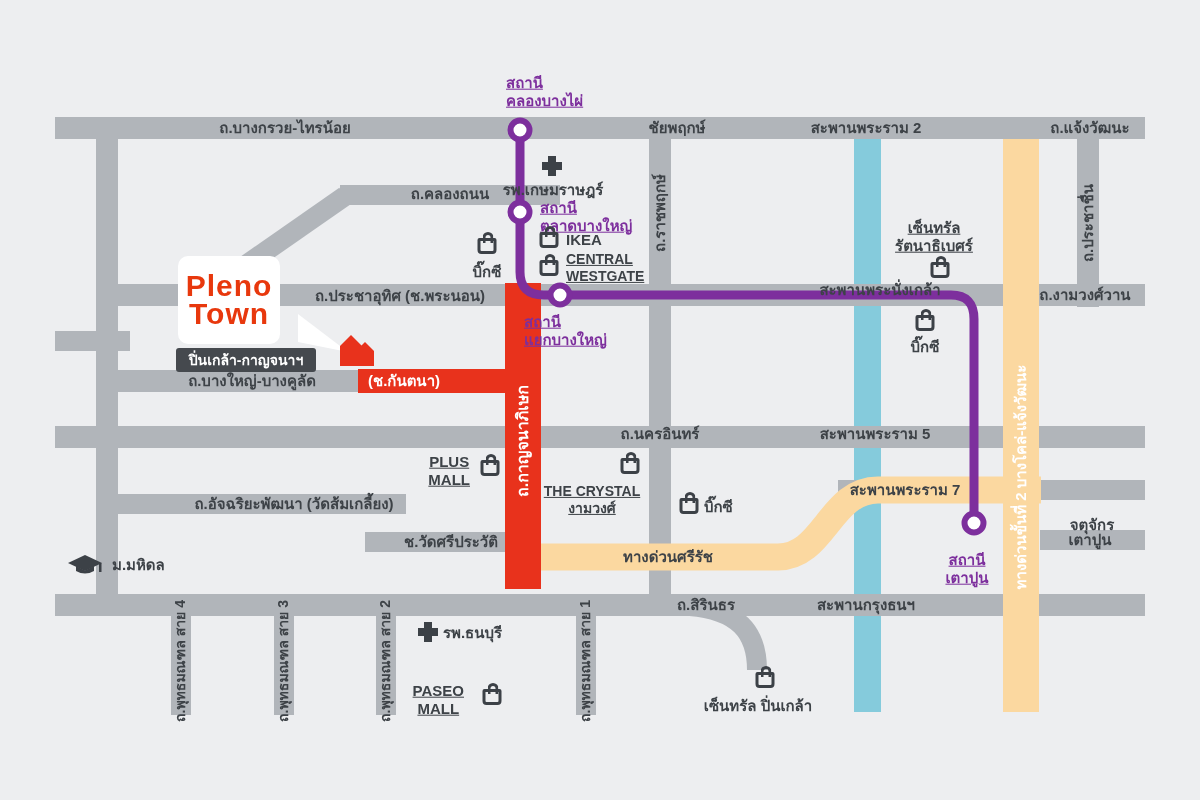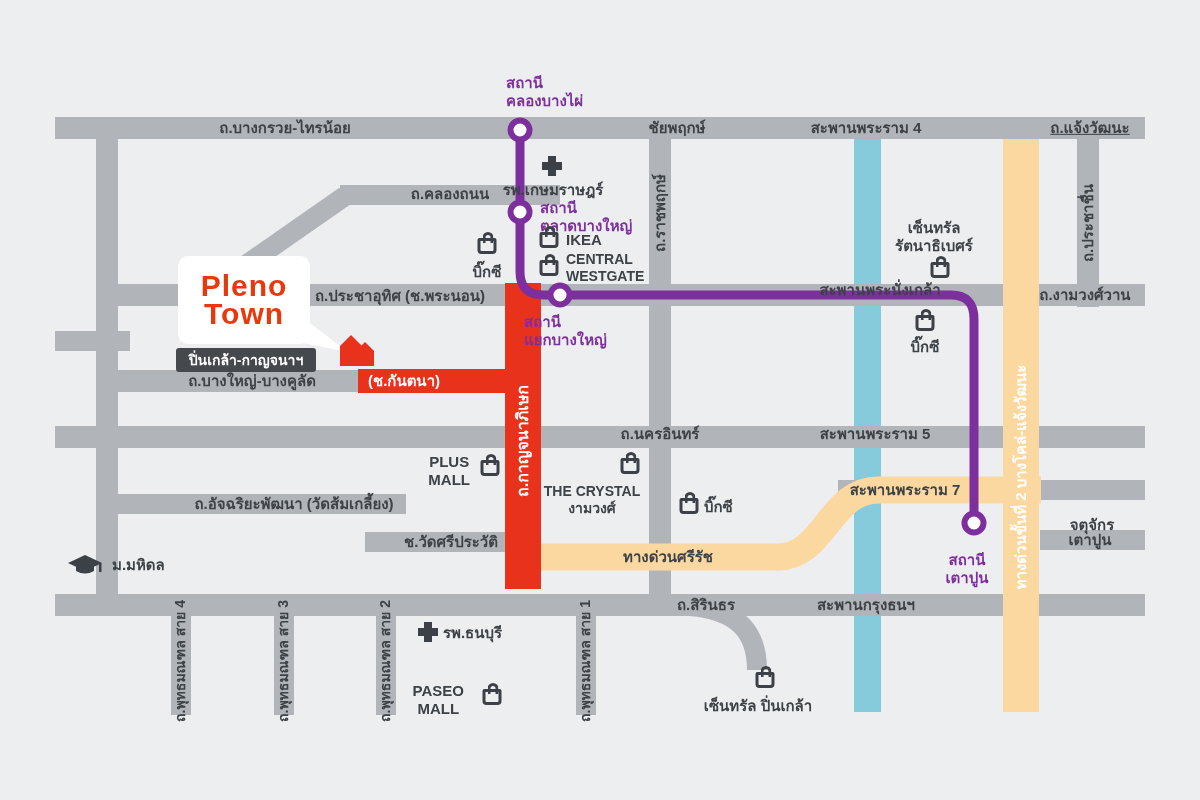--- a/index.html
+++ b/index.html
@@ -12,21 +12,21 @@
   .road.red { background:#e8321c; }
   .river  { position:absolute; background:#85cbdc; }
   .band   { position:absolute; background:#fbd8a0; }
   svg.layer { position:absolute; left:0; top:0; pointer-events:none; }
 
   .lbl {
     position:absolute; transform:translate(-50%,-50%);
     font-weight:bold; font-size:15px; color:#3d4247;
     white-space:nowrap; text-align:center; line-height:1.22;
   }
-  .ml     { white-space:pre-line; }
+  .ml     { white-space:pre-line;text-decoration:underline; }
   .left   { transform:translate(0,-50%); text-align:left; }
   .right  { transform:translate(-100%,-50%); text-align:center; }
   .vert   { transform:translate(-50%,-50%) rotate(-90deg); }
   .white  { color:#ffffff; }
   .purple { color:#7d2f9d; }
   .sm     { font-size:14px; }
 
   .station {
     position:absolute; width:13px; height:13px; background:#fff;
     border:6px solid #7d2f9d; border-radius:50%;
@@ -39,21 +39,21 @@
   }
   .bag::before {
     content:""; position:absolute; left:2px; top:-9px; width:5px; height:8px;
     border:3px solid #3c4147; border-bottom:none; border-radius:6px 6px 0 0;
   }
   .cross { position:absolute; width:20px; height:20px; transform:translate(-50%,-50%); }
   .cross::before { content:""; position:absolute; left:6px; top:0;  width:8px;  height:20px; background:#3c4147; }
   .cross::after  { content:""; position:absolute; left:0;  top:6px; width:20px; height:8px;  background:#3c4147; }
 
   .bubble {
-    position:absolute; left:178px; top:256px; width:132px; height:88px;
+    position:absolute; left:178px; top:256px; width:102px; height:88px;
     background:#fff; border-radius:10px;
     display:flex; flex-direction:column; align-items:center; justify-content:center;
   }
   .brand { color:#e8380d; font-weight:bold; font-size:30px; line-height:0.95; letter-spacing:1px; }
   .project-bar {
     position:absolute; left:176px; top:348px; width:140px; height:24px;
     background:#45494e; color:#fff; border-radius:3px;
     font-size:14px; font-weight:bold; display:flex; align-items:center; justify-content:center;
     white-space:nowrap;
   }
@@ -100,22 +100,22 @@
   <svg class="layer" width="1200" height="800">
     <path d="M520,128 L520,272 Q520,295 544,295 L951,295 Q974,295 974,319 L974,520" stroke="#7d2f9d" stroke-width="9" fill="none" stroke-linecap="round"></path>
   </svg>
   <div class="station" style="left:520px; top:130px;"></div>
   <div class="station" style="left:520px; top:212px;"></div>
   <div class="station" style="left:560px; top:295px;"></div>
   <div class="station" style="left:974px; top:523px;"></div>
 
   <div class="lbl" style="left:285px; top:128px;">ถ.บางกรวย-ไทรน้อย</div>
   <div class="lbl" style="left:677px; top:128px;">ชัยพฤกษ์</div>
-  <div class="lbl" style="left:866px; top:128px;">สะพานพระราม 4</div>
-  <div class="lbl" style="left:1090px; top:128px;text-decoration:underline;">ถ.แจ้งวัฒนะ</div>
+  <div class="lbl" style="left:866px; top:128px;">สะพานพระราม 2</div>
+  <div class="lbl" style="left:1090px; top:128px;">ถ.แจ้งวัฒนะ</div>
 
   <div class="lbl ml left purple" style="left:506px; top:92px;">สถานี
 คลองบางไผ่</div>
   <div class="lbl ml left purple" style="left:540px; top:217px;">สถานี
 ตลาดบางใหญ่</div>
   <div class="lbl ml left purple" style="left:524px; top:331px;">สถานี
 แยกบางใหญ่</div>
   <div class="lbl ml purple" style="left:967px; top:569px;">สถานี
 เตาปูน</div>
 

